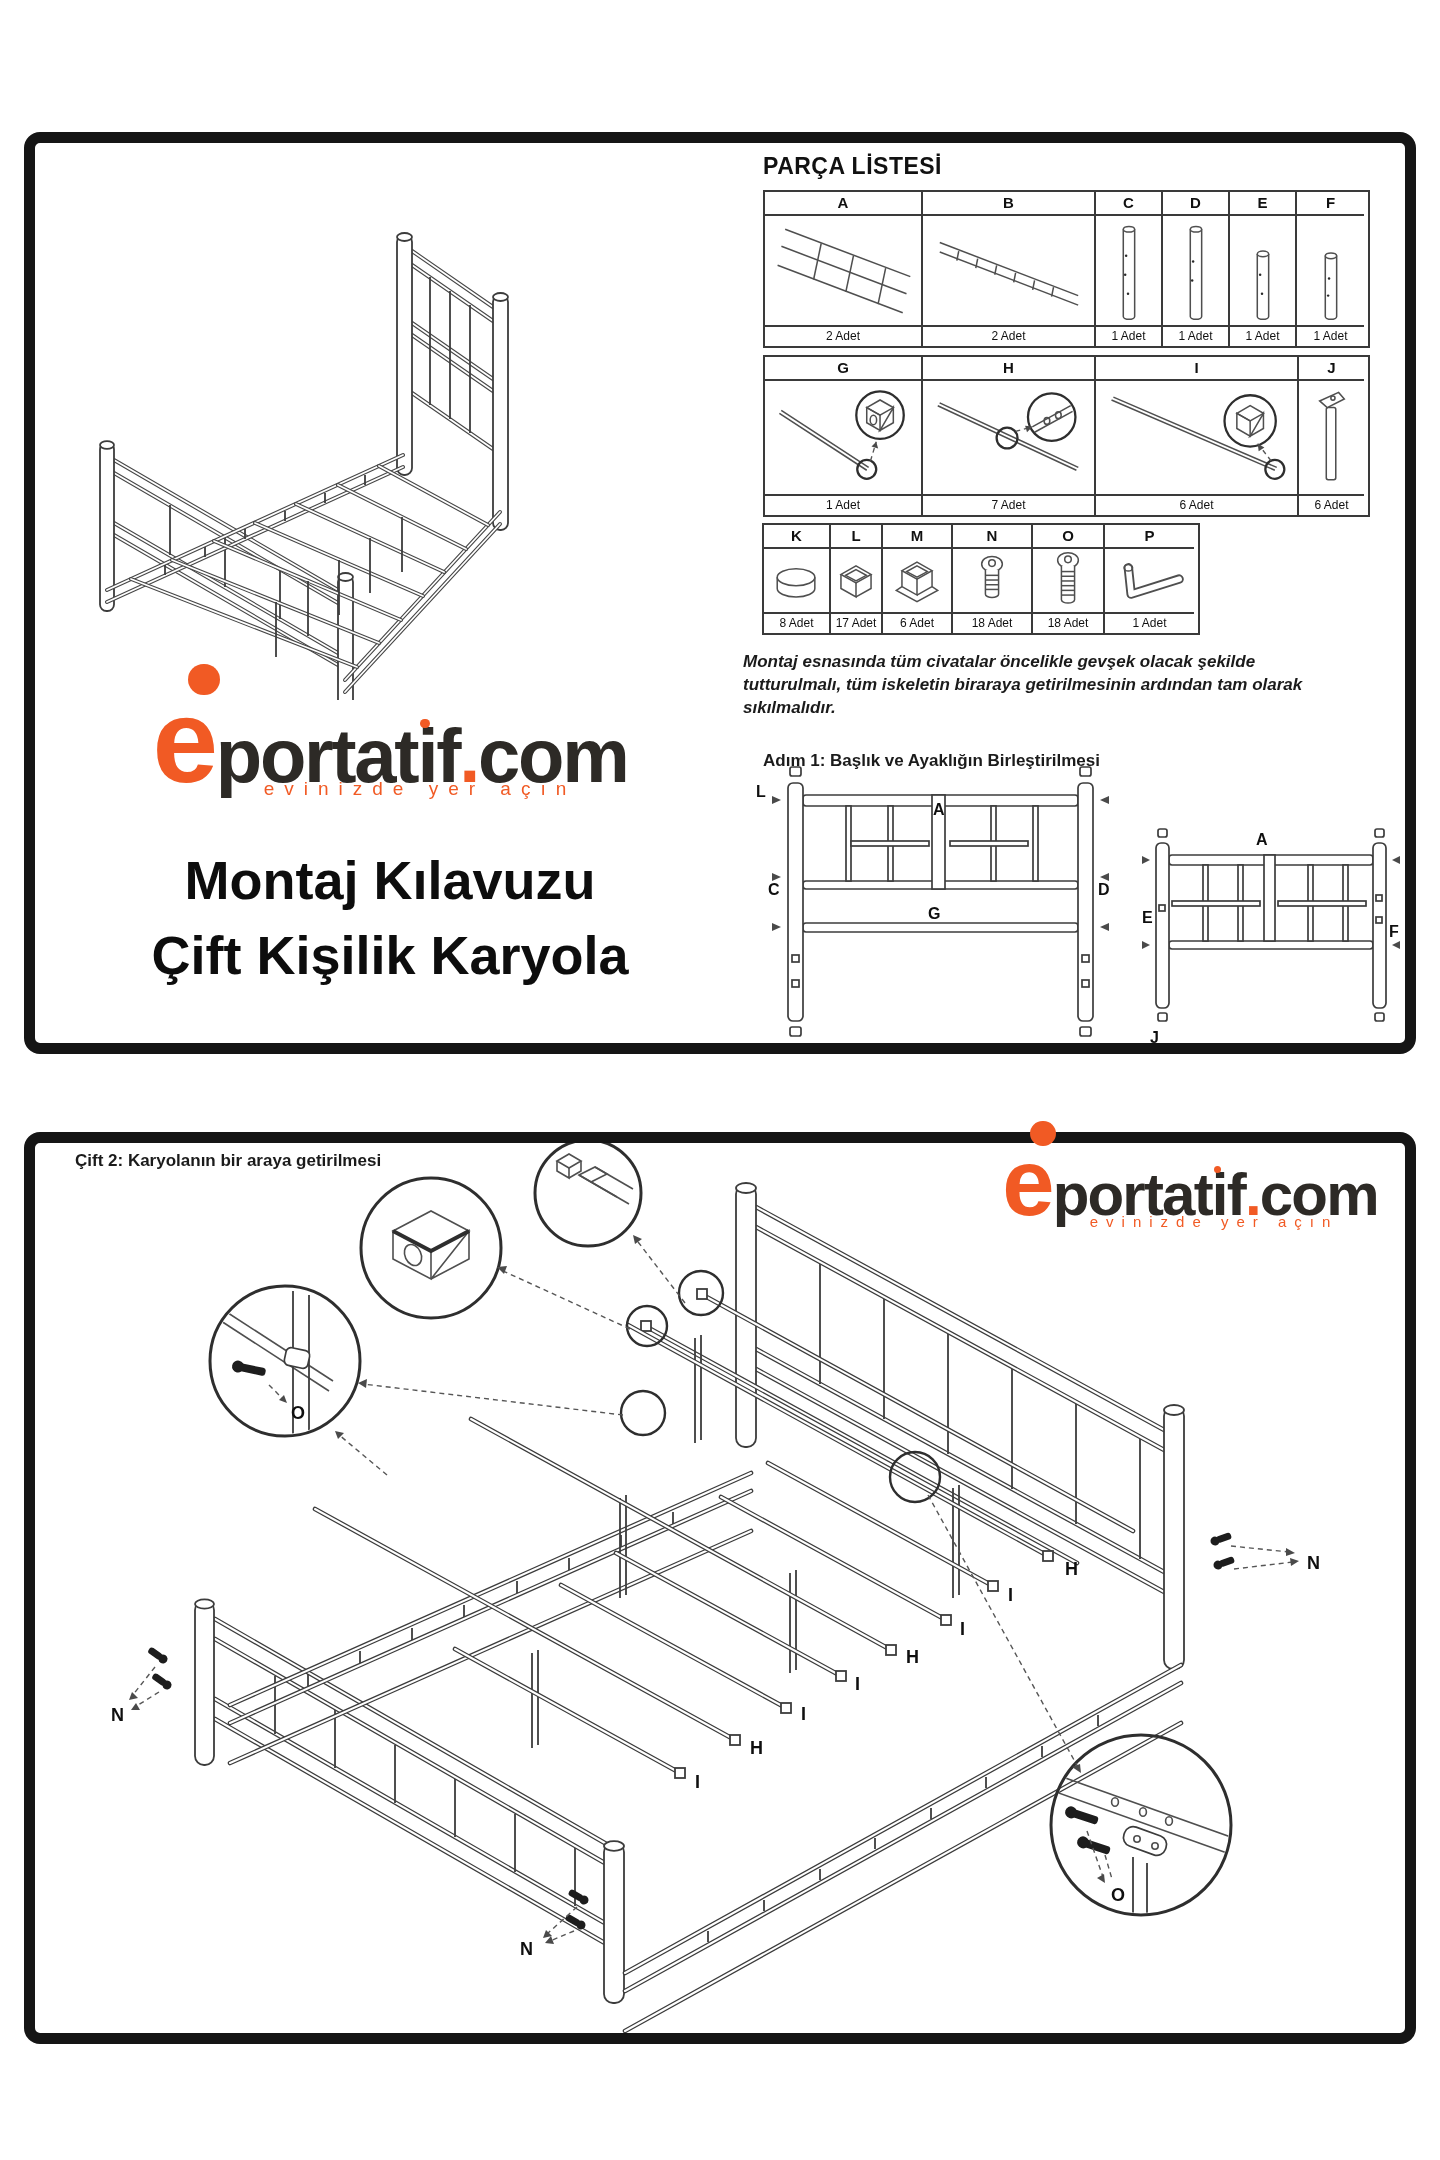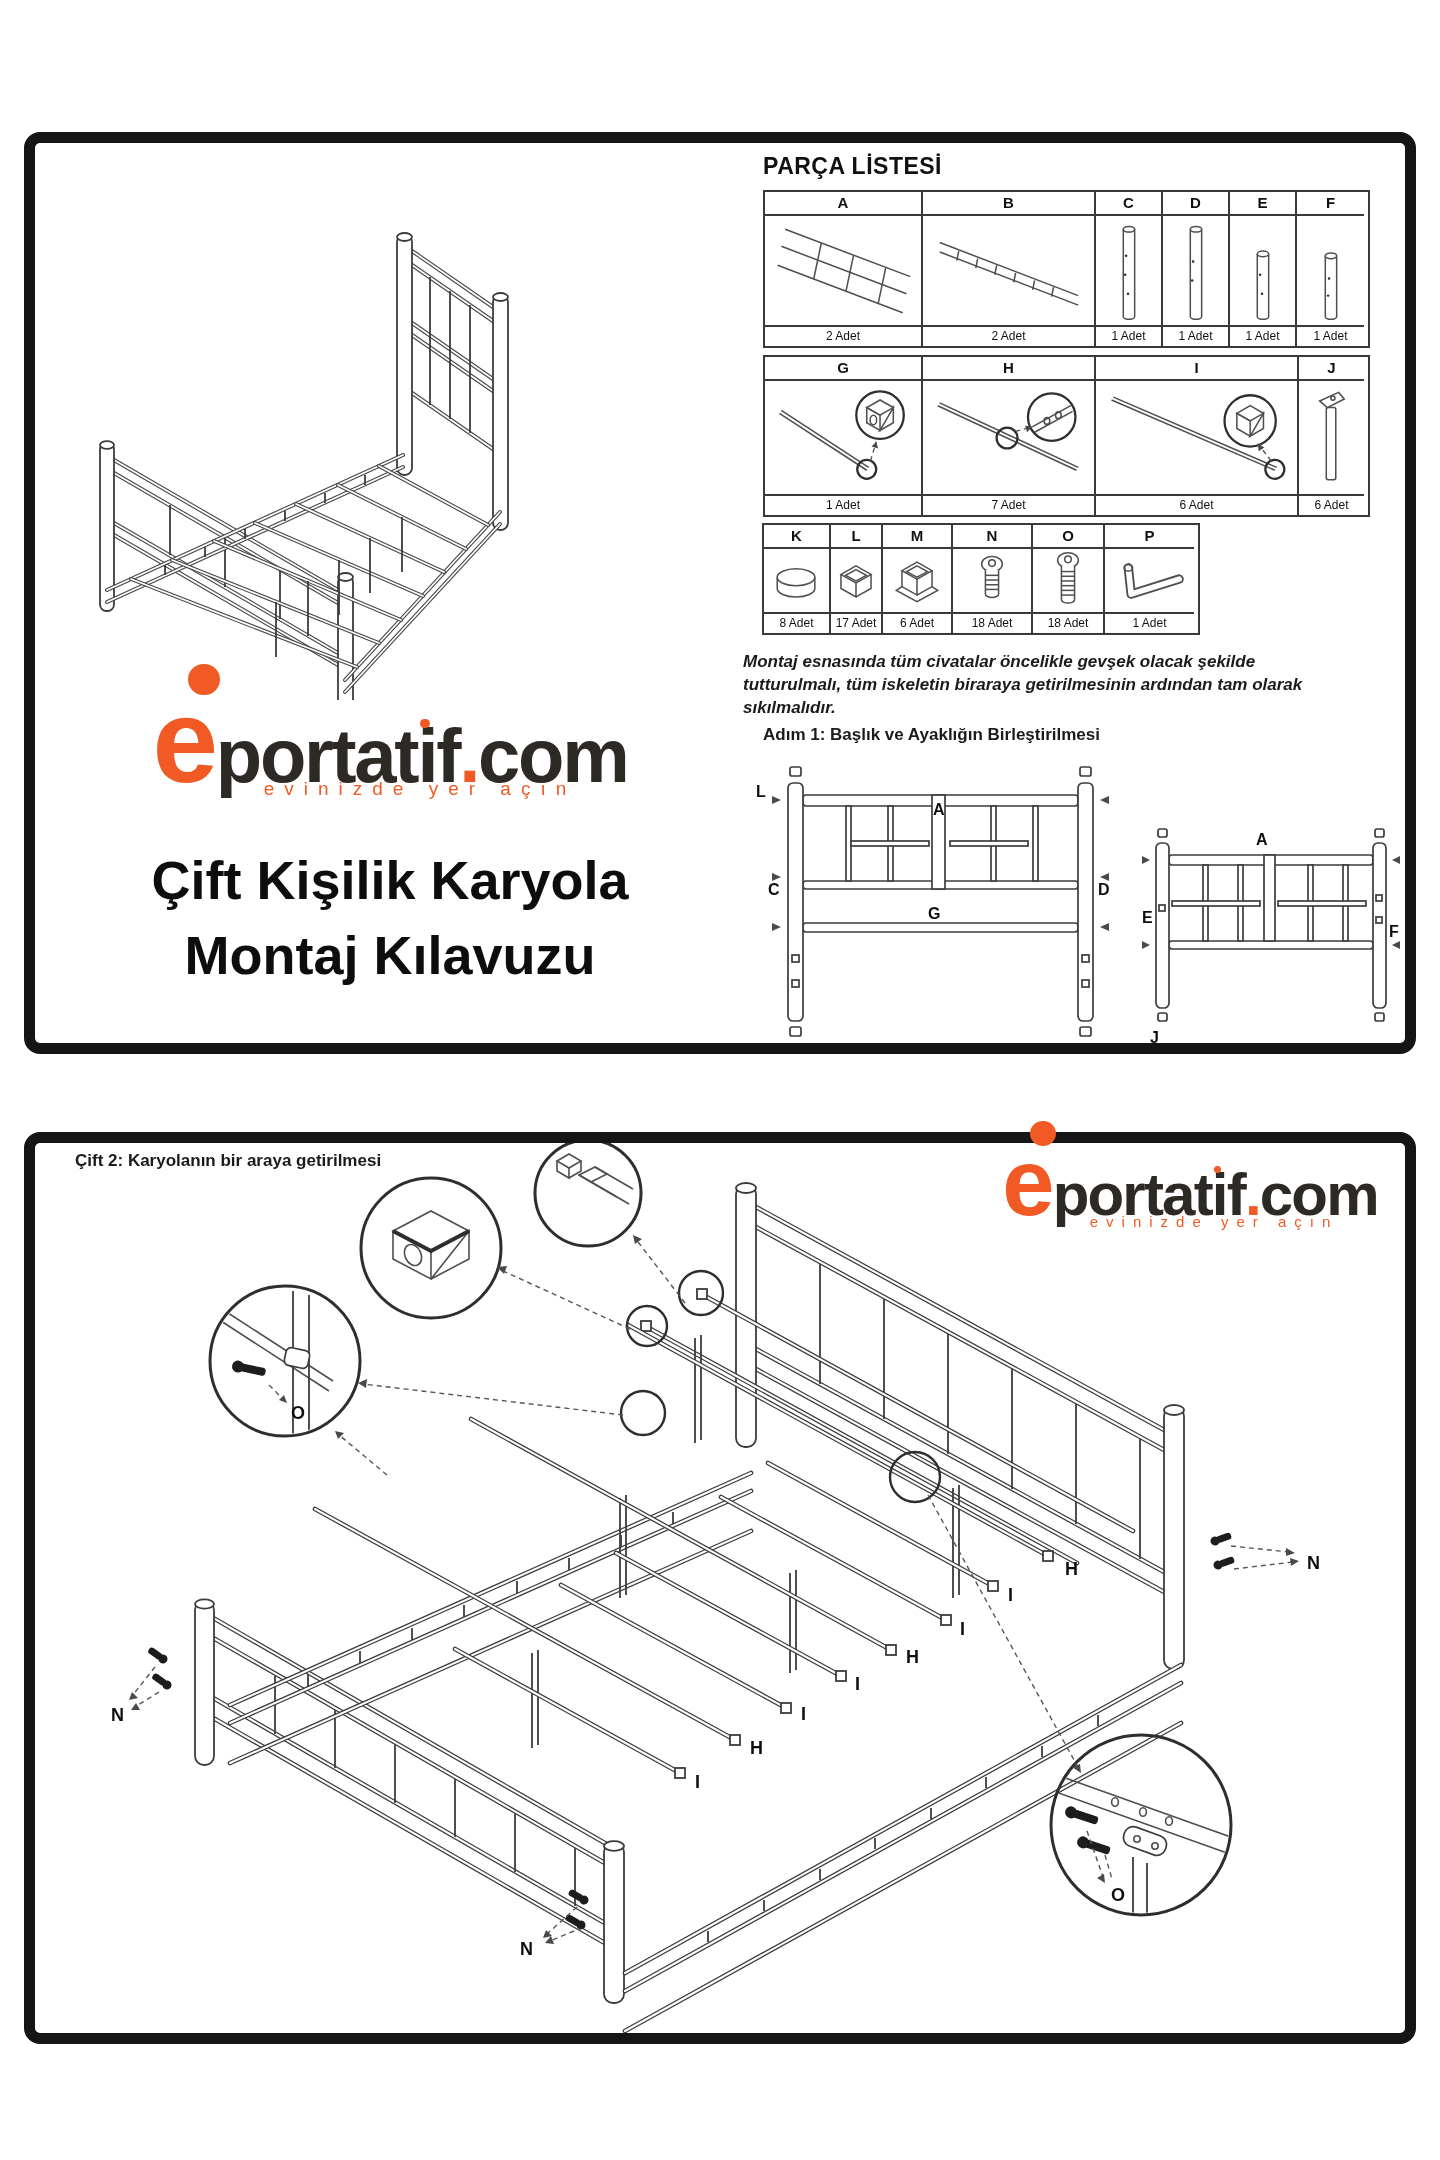--- a/index.html
+++ b/index.html
@@ -142,22 +142,22 @@
 
   <div class="abs logo lg1" style="left:35px;top:556px;width:640px;">
     <div class="logo-row">
       <span class="logo-emark">e</span>
         <span class="logo-word"><span>portat</span><span class="logo-i">i</span><span>f</span><span class="logo-dot">.</span><span>com</span></span>
     </div>
     <div class="logo-tag">evinizde yer açın</div>
   </div>
 
   <div class="abs big-title" style="left:35px;top:700px;width:640px;">
+    <div>Montaj Kılavuzu</div>
     <div>Çift Kişilik Karyola</div>
-    <div>Montaj Kılavuzu</div>
   </div>
 
   <div class="abs parts-title" style="left:728px;top:10px;">PARÇA LİSTESİ</div>
 
   <div class="abs ptable" style="left:728px;top:47px;width:607px;height:158px;">
     <div class="pcell" style="width:158px;">
       <div class="pcell-h">A</div>
       <div class="pcell-img">
         <svg viewBox="0 0 158 115" preserveAspectRatio="xMidYMid meet">
           <path class="pi" d="M18,14 L150,64"></path>
@@ -380,21 +380,21 @@
           <path d="M22,20 L25,48 L76,32" fill="none" stroke="#fff" stroke-width="6" stroke-linecap="round" stroke-linejoin="round"></path>
           <ellipse class="pi" cx="22" cy="20" rx="4.5" ry="3.5"></ellipse>
         </svg>
       </div>
       <div class="pcell-q">1 Adet</div>
     </div>
   </div>
 
   <div class="abs note" style="left:708px;top:508px;width:612px;">Montaj esnasında tüm civatalar öncelikle gevşek olacak şekilde tutturulmalı, tüm iskeletin biraraya getirilmesinin ardından tam olarak sıkılmalıdır.</div>
 
-  <div class="abs step-label" style="left:728px;top:582px;text-align:center;">Adım 1: Başlık ve Ayaklığın Birleştirilmesi</div>
+  <div class="abs step-label" style="left:728px;top:608px;text-align:center;">Adım 1: Başlık ve Ayaklığın Birleştirilmesi</div>
 
   <svg class="abs" style="left:713px;top:612px;" width="660" height="292" viewBox="0 0 660 292">
     <g>
       <rect class="bar" x="55" y="40" width="275" height="11" rx="3"></rect>
       <rect class="bar" x="55" y="126" width="275" height="8" rx="3"></rect>
       <rect class="bar" x="98" y="51" width="5" height="75"></rect>
         <rect class="bar" x="140" y="51" width="5" height="75"></rect>
       <rect class="bar" x="243" y="51" width="5" height="75"></rect>
         <rect class="bar" x="285" y="51" width="5" height="75"></rect>
       <rect class="bar" x="184" y="40" width="13" height="94"></rect>

